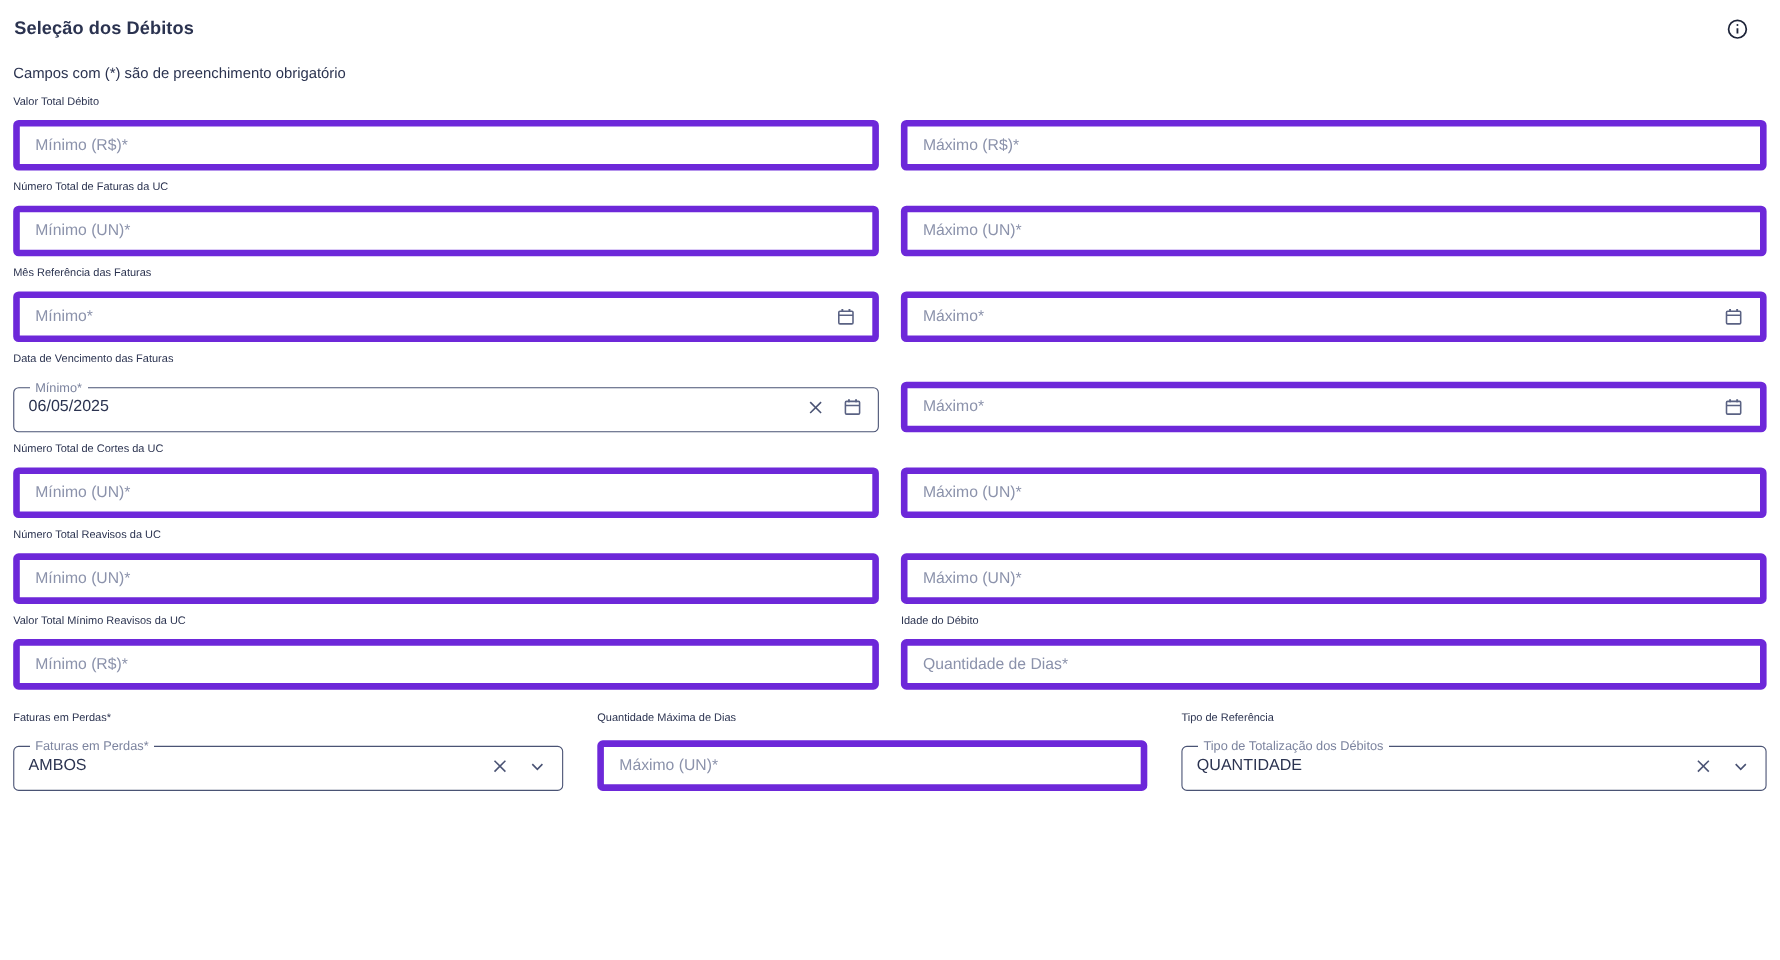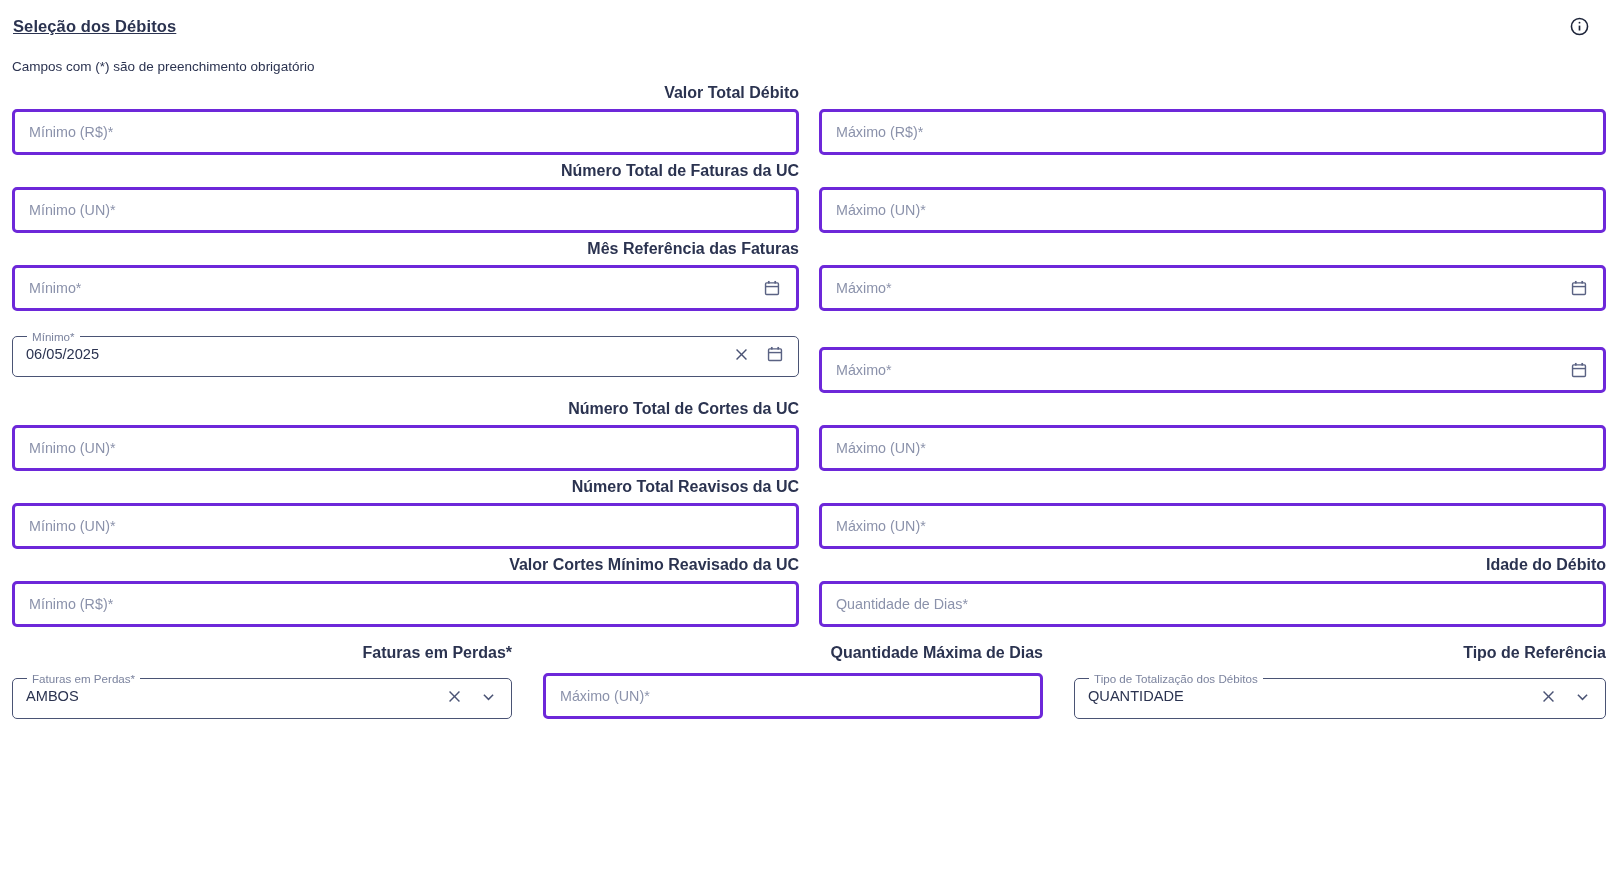--- a/index.html
+++ b/index.html
@@ -25,21 +25,20 @@
     display: flex;
     align-items: center;
     justify-content: space-between;
   }
   .page-title {
     font-size: 16.5px;
     font-weight: bold;
     color: #2b3350;
     letter-spacing: .1px;
     margin-left: 1px;
-    text-decoration: underline;
   }
   .info-icon {
     width: 22px; height: 22px;
     margin-right: 16px;
     display: flex; align-items: center; justify-content: center;
     cursor: pointer;
   }
   .info-icon svg { display: block; }
   
   .required-note {
@@ -51,34 +50,33 @@
   }
   
   .row {
     display: flex;
     gap: 20px;
     margin-bottom: 8px;
   }
   .col { flex: 1 1 0; min-width: 0; }
 
   .field-label {
-    font-size: 16px;
-    color: #2b3350;
-    font-weight: bold;
+    font-size: 10px;
+    color: #2b3350;
+    font-weight: normal;
     margin-bottom: 8px;
     line-height: 16px;
     white-space: nowrap;
-    text-align: right;
   }
 
   
   .input-box {
     position: relative;
     height: 46px;
-    border: 3px solid #6d28d9;
+    border: 6px solid #6d28d9;
     border-radius: 5px;
     display: flex;
     align-items: center;
     padding: 0 14px;
     background: #fff;
     cursor: text;
   }
   .placeholder {
     font-size: 14.3px;
     color: #8b92ab;
@@ -224,20 +222,21 @@
               <line x1="16.3" y1="2.6" x2="16.3" y2="6.1" stroke-width="2.3"></line>
             </svg>
           </span>
         </span>
       </div>
     </div>
   </div>
 
   <div class="row">
     <div class="col">
+      <div class="field-label">Data de Vencimento das Faturas</div>
       <div class="filled-wrap">
         <fieldset class="filled-fieldset">
           <legend class="filled-legend">Mínimo*</legend>
         </fieldset>
         <div class="filled-content">
           <span class="filled-value">06/05/2025</span>
           <span class="input-icons">
             <span class="icon-btn">
               <svg width="17" height="17" viewBox="0 0 24 24" fill="none" stroke="#4a5374" stroke-width="2">
                 <line x1="5" y1="5" x2="19" y2="19"></line>
@@ -299,21 +298,21 @@
     <div class="col">
       <div class="field-label" style="visibility:hidden">&nbsp;</div>
       <div class="input-box">
         <span class="placeholder">Máximo (UN)*</span>
       </div>
     </div>
   </div>
 
   <div class="row">
     <div class="col">
-      <div class="field-label">Valor Cortes Mínimo Reavisado da UC</div>
+      <div class="field-label">Valor Total Mínimo Reavisos da UC</div>
       <div class="input-box">
         <span class="placeholder">Mínimo (R$)*</span>
       </div>
     </div>
     <div class="col">
       <div class="field-label">Idade do Débito</div>
       <div class="input-box">
         <span class="placeholder">Quantidade de Dias*</span>
       </div>
     </div>

